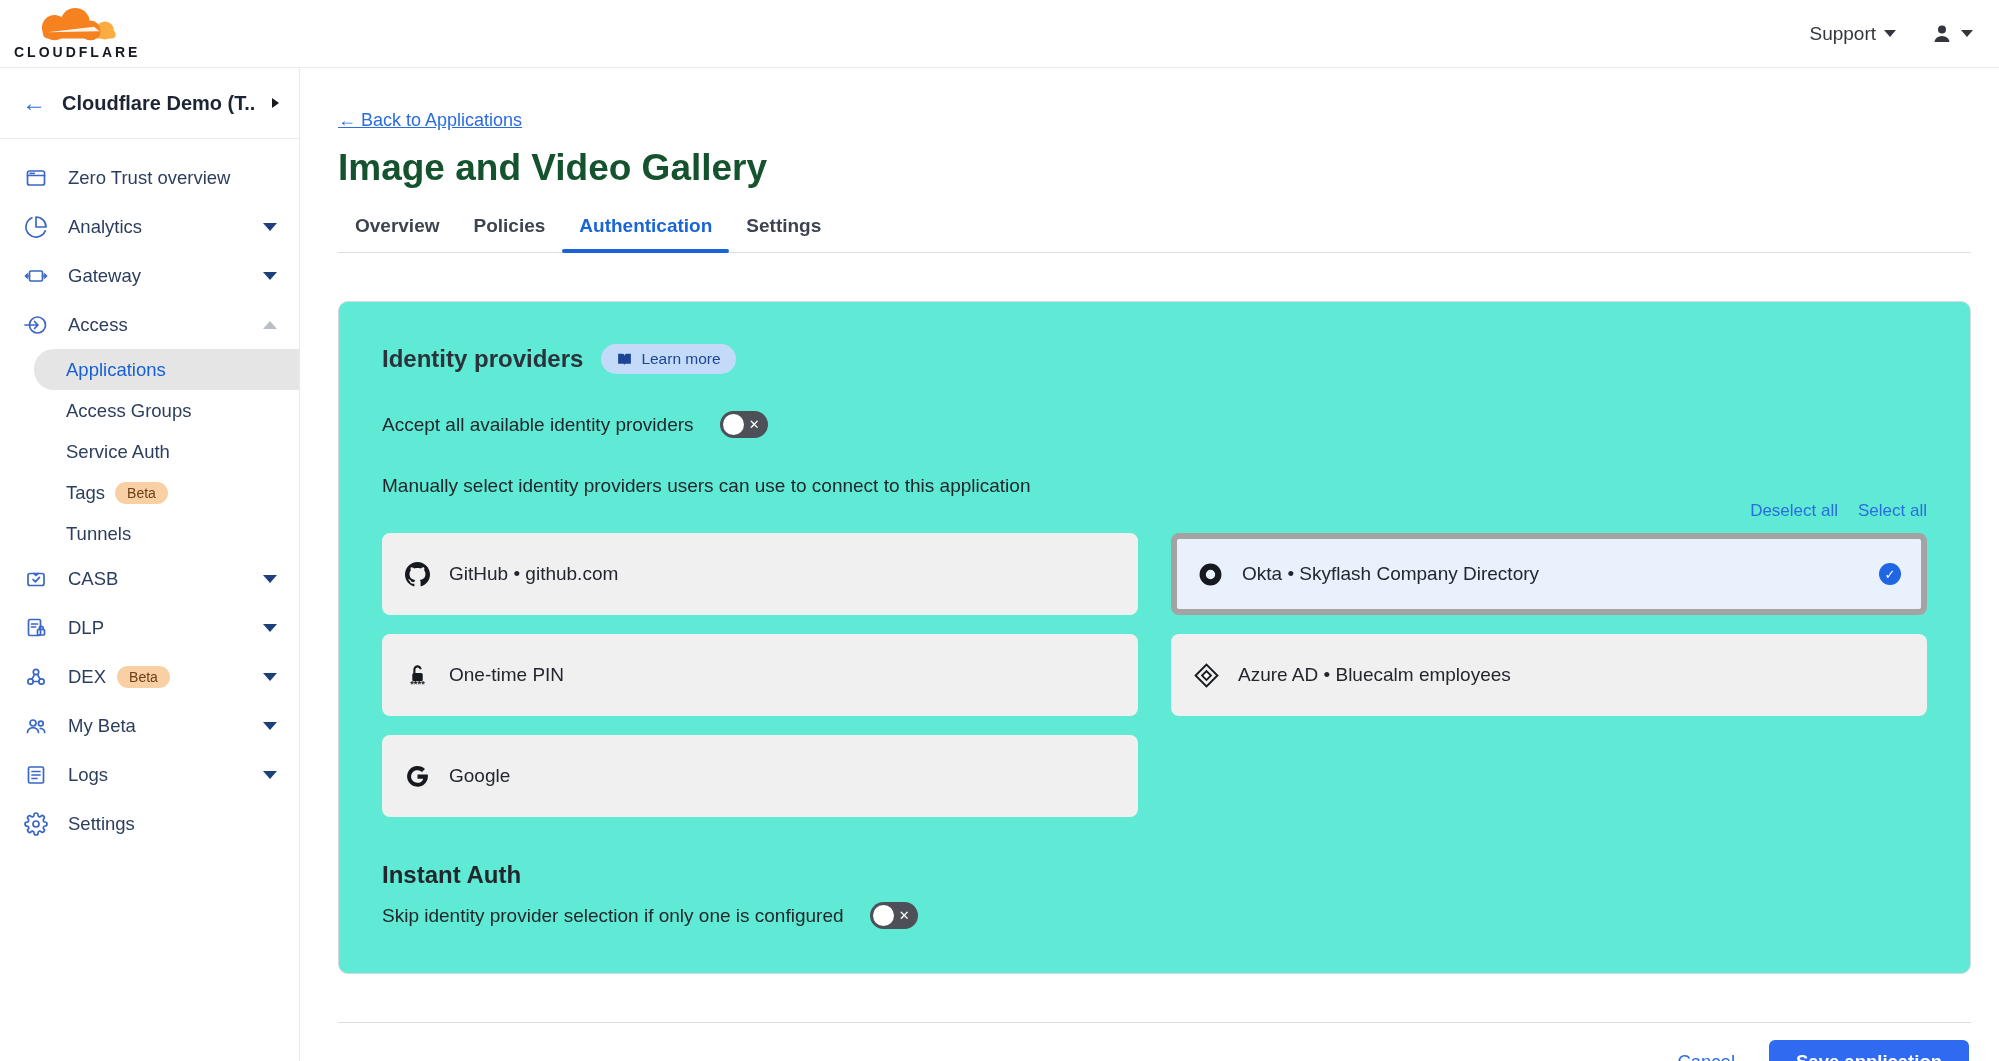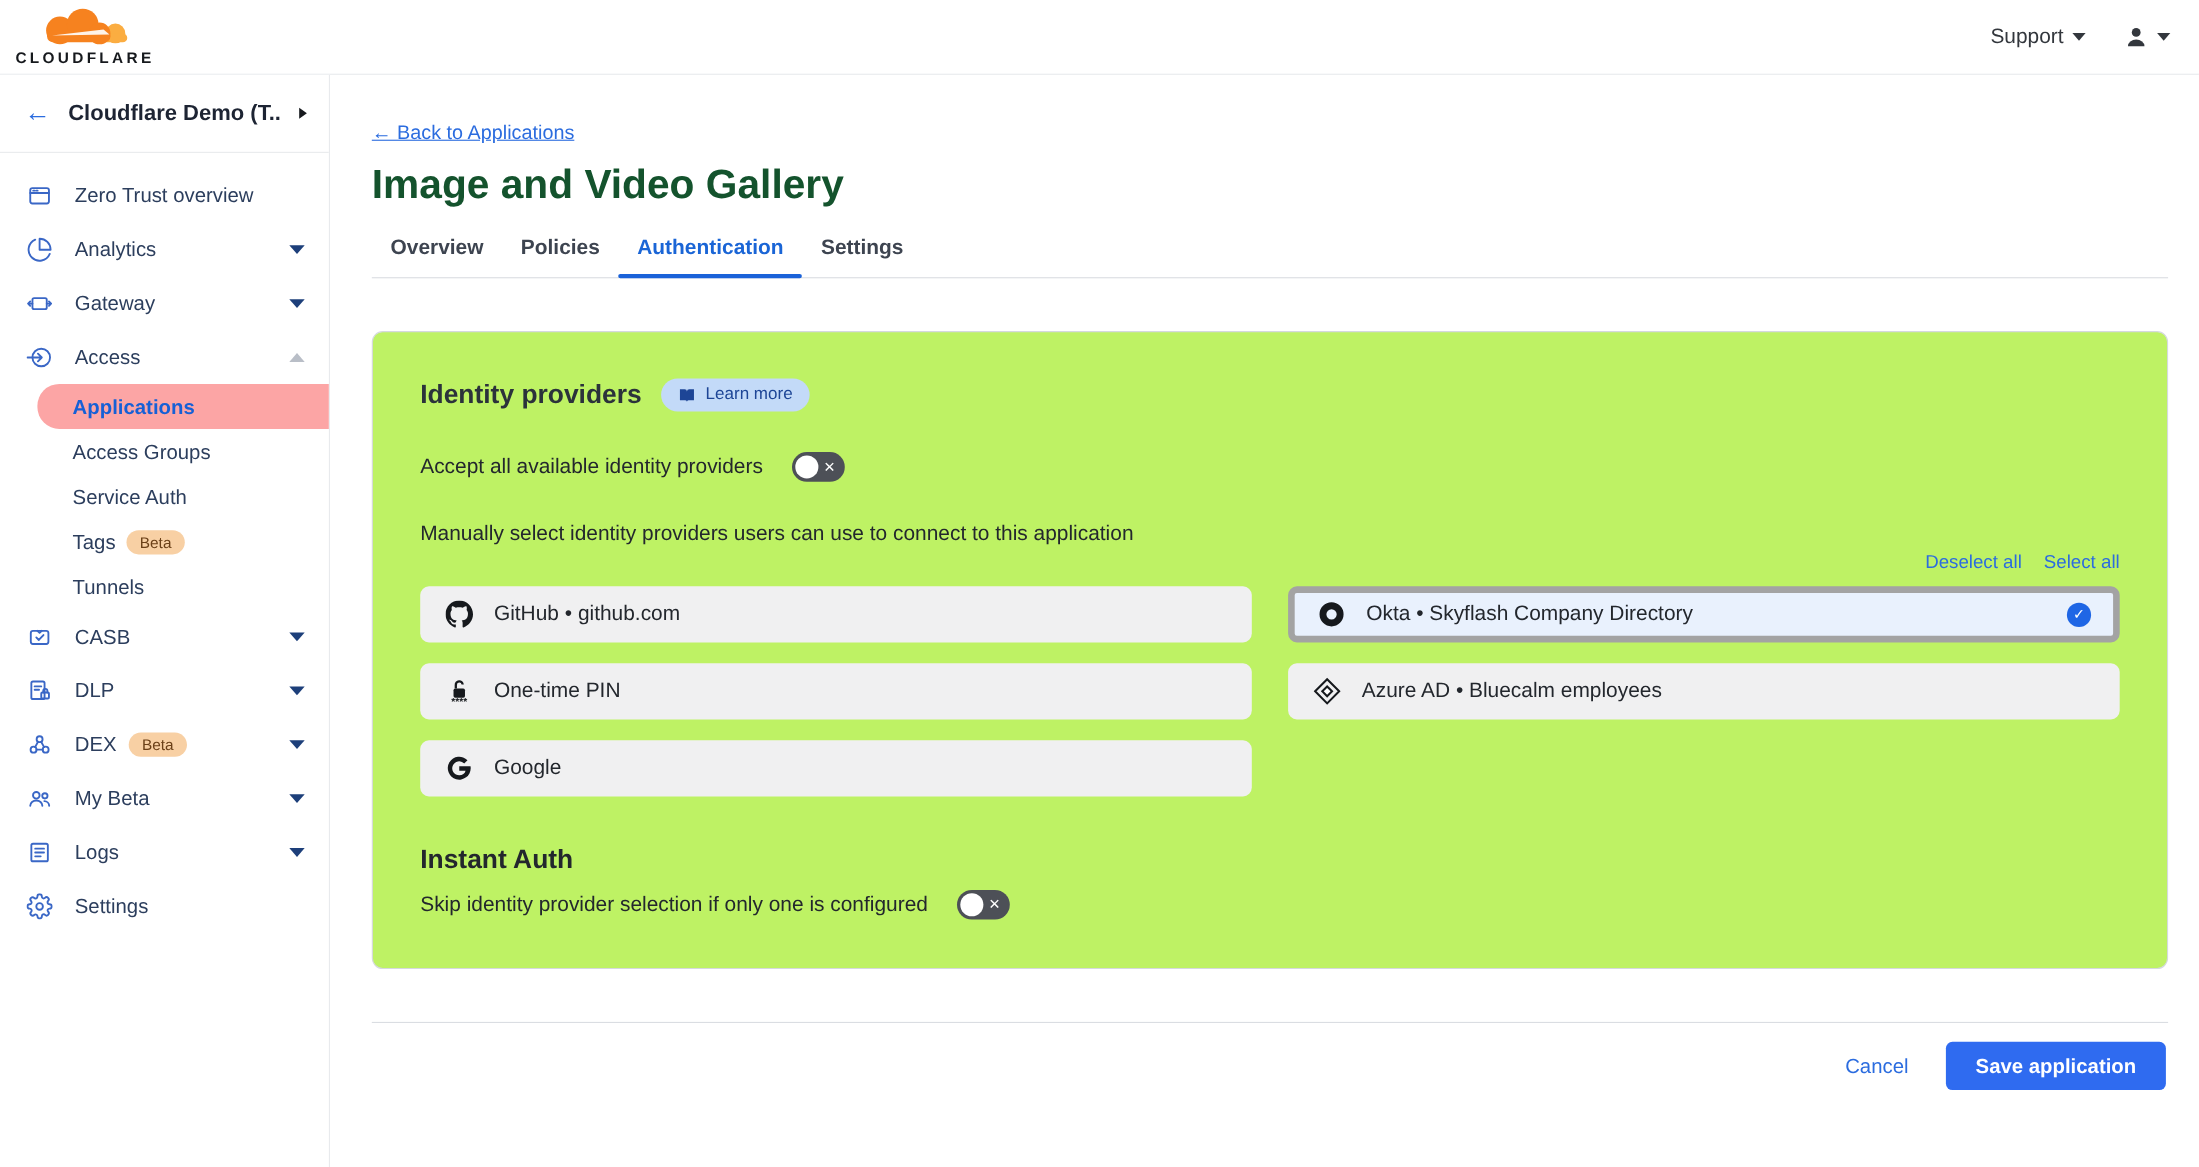--- a/index.html
+++ b/index.html
@@ -26,48 +26,48 @@
   .back-arrow { color:#2b6cdf; font-size:24px; line-height:1; cursor:pointer; }
   .sb-title { flex:1; font-size:20px; font-weight:bold; color:#1d2433; white-space:nowrap; overflow:hidden; }
   .nav { padding:14px 0 0 0; }
   .nav-item { height:49px; display:flex; align-items:center; gap:20px; padding:0 22px 0 24px; font-size:18.5px; color:#2c3e5d; cursor:pointer; }
   .nav-item .nlabel { flex:1; display:flex; align-items:center; gap:11px; }
   .nicon { width:24px; height:24px; display:flex; align-items:center; justify-content:center; }
   .nicon svg { stroke:#3a67c6; fill:none; stroke-width:1.7; stroke-linecap:round; stroke-linejoin:round; }
   .caret-dn { width:0; height:0; border-left:7px solid transparent; border-right:7px solid transparent; border-top:8px solid #1d3f7a; }
   .caret-up { width:0; height:0; border-left:7px solid transparent; border-right:7px solid transparent; border-bottom:8px solid #b9bec7; }
   .sub-item { height:41px; display:flex; align-items:center; gap:10px; padding-left:66px; font-size:18.5px; color:#2c3e5d; cursor:pointer; }
-  .sub-item.active { margin-left:34px; padding-left:32px; background:#fca5a5; border-radius:20px 0 0 20px; color:#1660d6; font-weight:bold;text-align:right; }
+  .sub-item.active { margin-left:34px; padding-left:32px; background:#e5e5e5; border-radius:20px 0 0 20px; color:#1660d6; font-weight:normal;text-align:right; }
   .beta { background:#f8d0a4; color:#6b4018; font-size:14px; padding:3px 12px; border-radius:999px; }
 
   
   .main { flex:1; padding:42px 28px 0 38px; display:flex; flex-direction:column; min-width:0; }
   .back-link { font-size:18px; color:#2b6cdf; text-decoration:underline; cursor:pointer; width:max-content; }
   .page-title { margin-top:16px; font-size:37px; font-weight:bold; color:#14532d; }
   .tabs { margin-top:26px; display:flex; border-bottom:1px solid #dadde2; }
   .tab { padding:0 17px 15px 17px; font-size:19px; font-weight:bold; color:#3d4450; cursor:pointer; position:relative; }
   .tab.active { color:#1a65d6; }
   .tab.active::after { content:""; position:absolute; left:0; right:0; bottom:-1px; height:4px; background:#1a62d9; border-radius:2px; }
 
   
-  .card { margin-top:48px; border:1px solid #d5d9de; border-radius:10px; background:#bef264; padding:42px 43px 44px 43px; }
+  .card { margin-top:48px; border:1px solid #d5d9de; border-radius:10px; background:#5eead4; padding:42px 43px 44px 43px; }
   .card-heading-row { display:flex; align-items:center; gap:18px; }
   .card-heading { font-size:24px; font-weight:bold; color:#2b323b; }
   .learn-more { display:flex; align-items:center; gap:8px; background:#c3daf8; color:#1d4596; border-radius:999px; padding:6px 15px; font-size:15.5px; cursor:pointer; }
   .learn-more svg { fill:#1d4596; }
   .toggle-row { margin-top:37px; display:flex; align-items:center; gap:26px; }
   .row-label { font-size:19px; color:#23272d; }
   .toggle { width:48px; height:27px; border-radius:14px; background:#4d5057; position:relative; cursor:pointer; flex:0 0 48px; }
   .toggle .knob { position:absolute; left:3px; top:3px; width:21px; height:21px; border-radius:50%; background:#fff; }
   .toggle .off-x { position:absolute; right:8px; top:50%; transform:translateY(-52%); color:#fff; font-size:13px; }
   .manual-text { margin-top:37px; font-size:19px; color:#23272d; }
   .select-links { display:flex; justify-content:flex-end; gap:20px; margin-top:4px; margin-bottom:12px; }
   .select-links span { font-size:17px; color:#2b6cdf; cursor:pointer; }
   .provider-grid { display:grid; grid-template-columns:1fr 1fr; column-gap:33px; row-gap:19px; }
-  .provider { height:51px; border-radius:8px; background:#f0f0f1; display:flex; align-items:center; gap:19px; padding:0 22px; font-size:19px; color:#23272d; cursor:pointer; }
+  .provider { height:82px; border-radius:8px; background:#f0f0f1; display:flex; align-items:center; gap:19px; padding:0 22px; font-size:19px; color:#23272d; cursor:pointer; }
   .provider.selected { background:#e9f1fd; border:6px solid #a3a3a3; padding:0 20px; }
   .picon { width:26px; height:26px; display:flex; align-items:center; justify-content:center; flex:0 0 26px; }
   .check-circle { margin-left:auto; width:22px; height:22px; border-radius:50%; background:#1f66e5; color:#fff; font-size:13px; font-weight:bold; display:flex; align-items:center; justify-content:center; }
   .instant { margin-top:44px; }
   .instant-heading { font-size:24px; font-weight:bold; color:#23272d; }
   .instant-row { margin-top:13px; display:flex; align-items:center; gap:26px; }
 
   
   .footer-divider { margin-top:48px; border-top:1px solid #dadde2; }
   .footer-row { display:flex; justify-content:flex-end; align-items:center; gap:34px; padding:17px 2px 0 0; }

